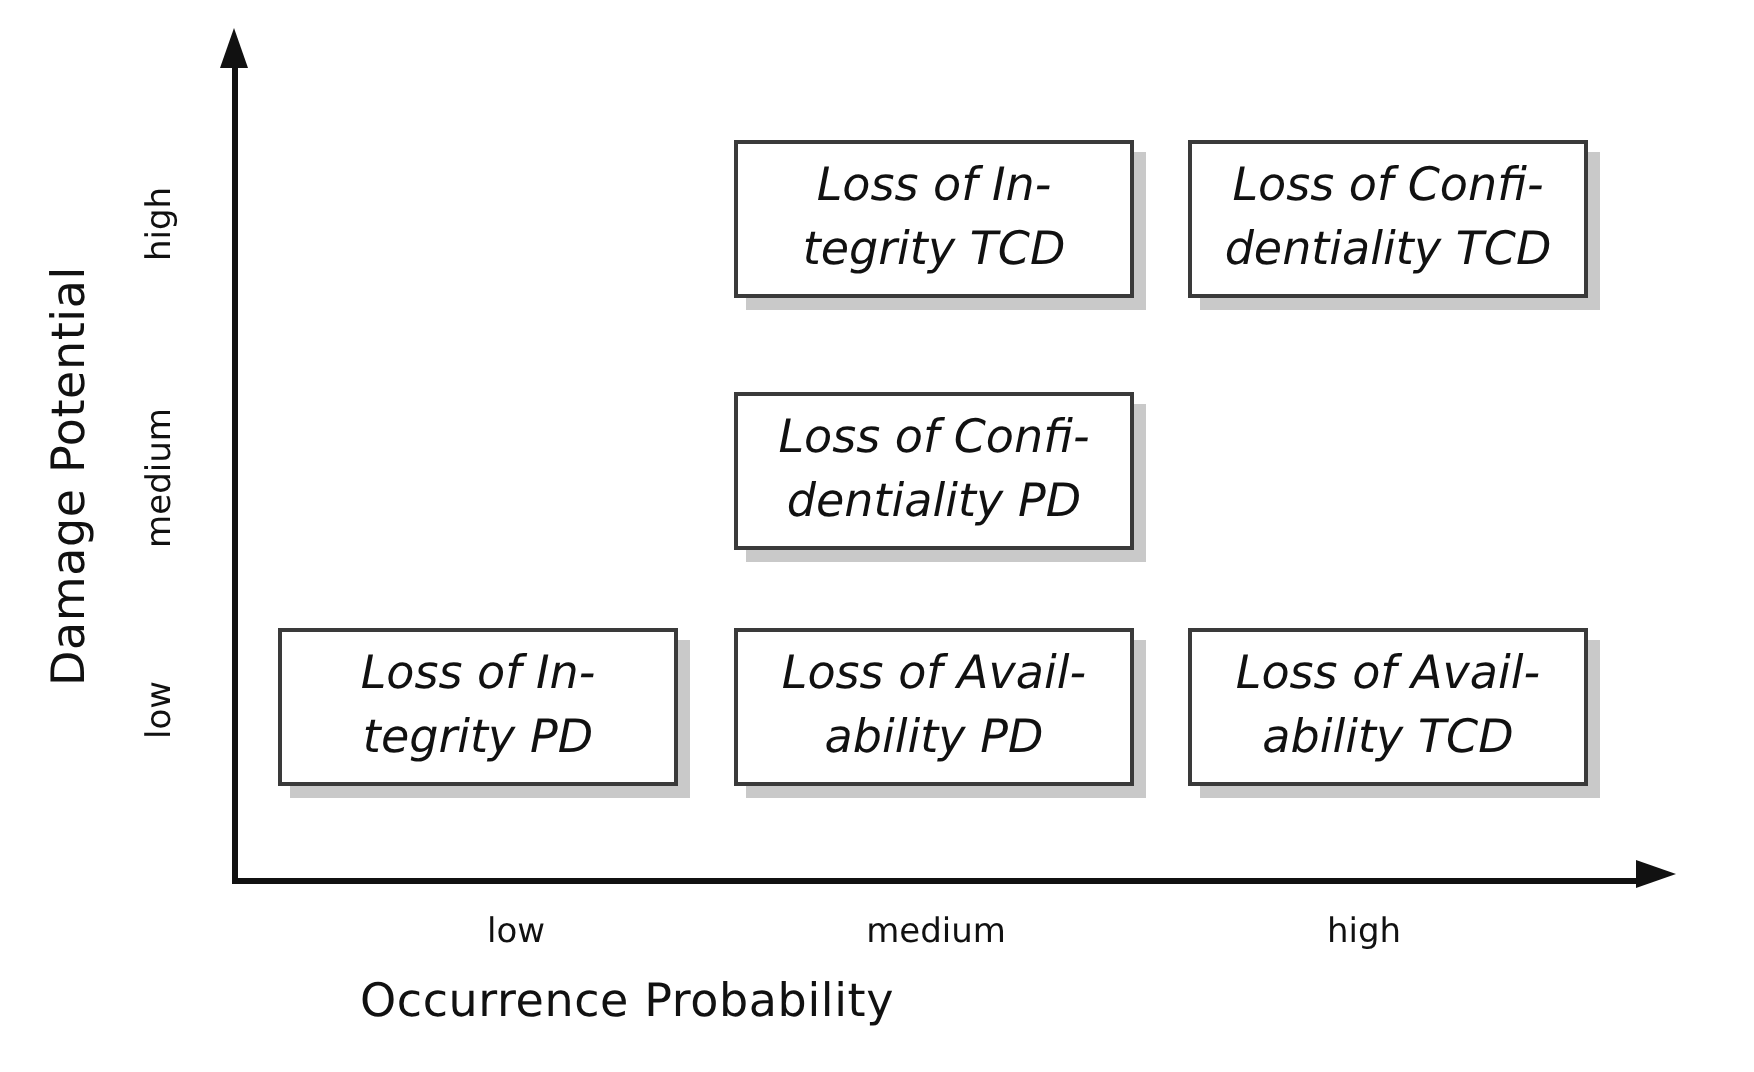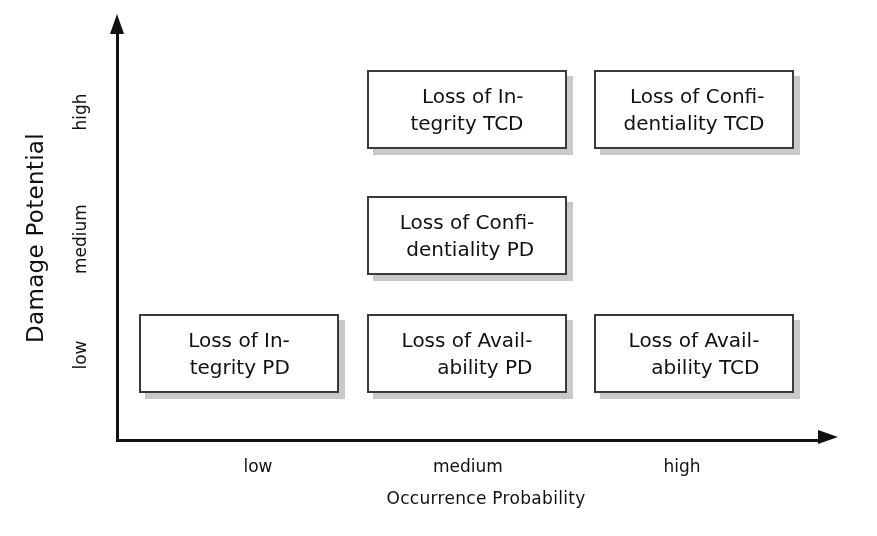--- a/index.html
+++ b/index.html
@@ -64,25 +64,24 @@
     top: 225px;
     width: 260px;
     text-align: center;
     transform: rotate(-90deg);
     font-size: 23px;
     letter-spacing: 0.3px;
     white-space: nowrap;
   }
   #x-axis-title {
     position: absolute;
-    left: 196px;
+    left: 180px;
     top: 488px;
     width: 580px;
-    text-align: center;
-    font-size: 17px;
+    font-size: 23px;
     letter-spacing: 0.3px;
     white-space: nowrap;
   }
 
   
   .y-tick {
     position: absolute;
     width: 120px;
     text-align: center;
     transform: rotate(-90deg);
@@ -113,24 +112,25 @@
     height: 79px;
     background: #ffffff;
     border: 2px solid #3a3a3a;
     box-shadow: 6px 6px 0 0 #c9c9c9;
     display: flex;
     align-items: center;
     justify-content: center;
     padding: 0 10px;
   }
   .cell-label {
-    font-size: 20px;
+    font-size: 23px;
     line-height: 1.35;
-    text-align: right;
+    text-align: center;
     white-space: pre-line;
+    font-style: italic;
   }
 
   
   .row-high   { top: 70px; }
   .row-medium { top: 196px; }
   .row-low    { top: 314px; }
   
   .col-low    { left: 139px; }
   .col-medium { left: 367px; }
   .col-high   { left: 594px; }

